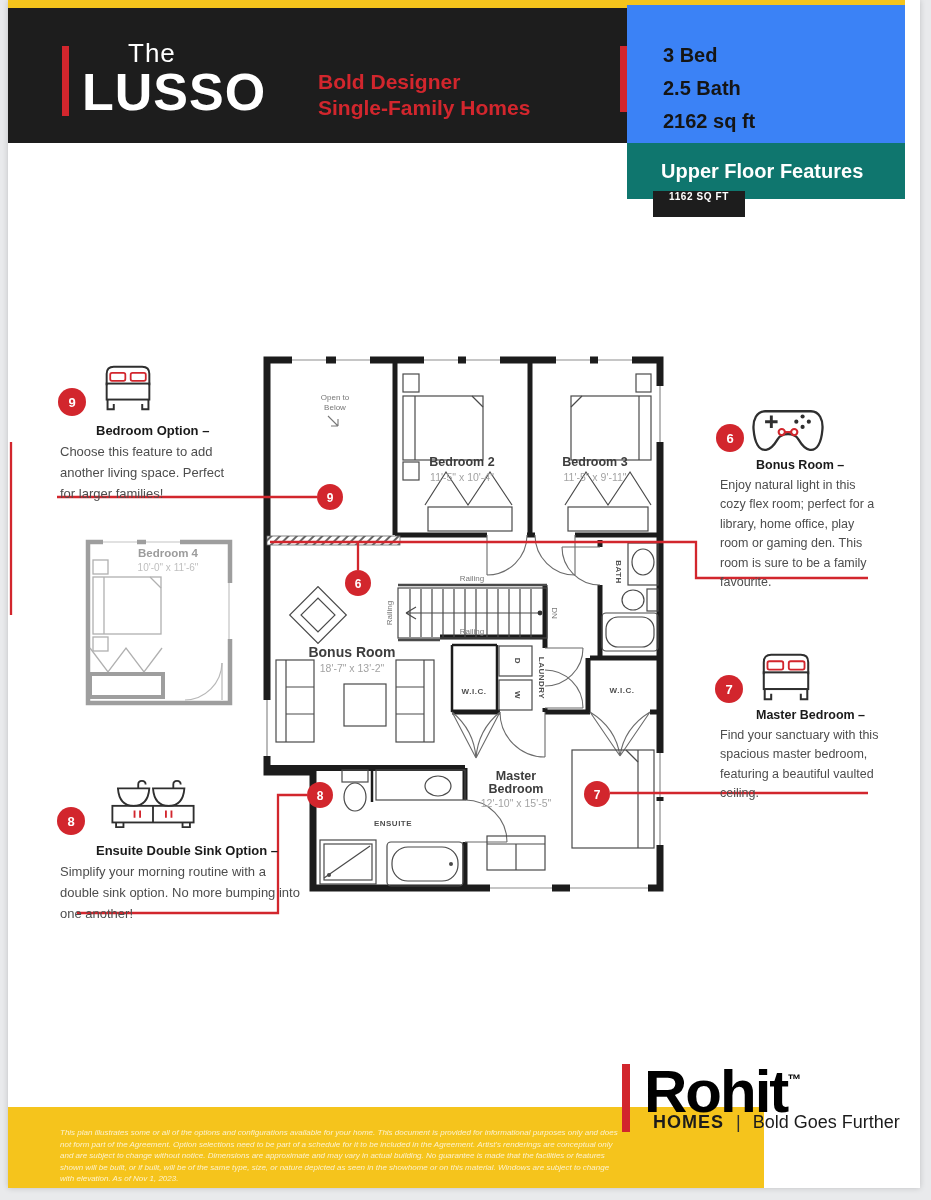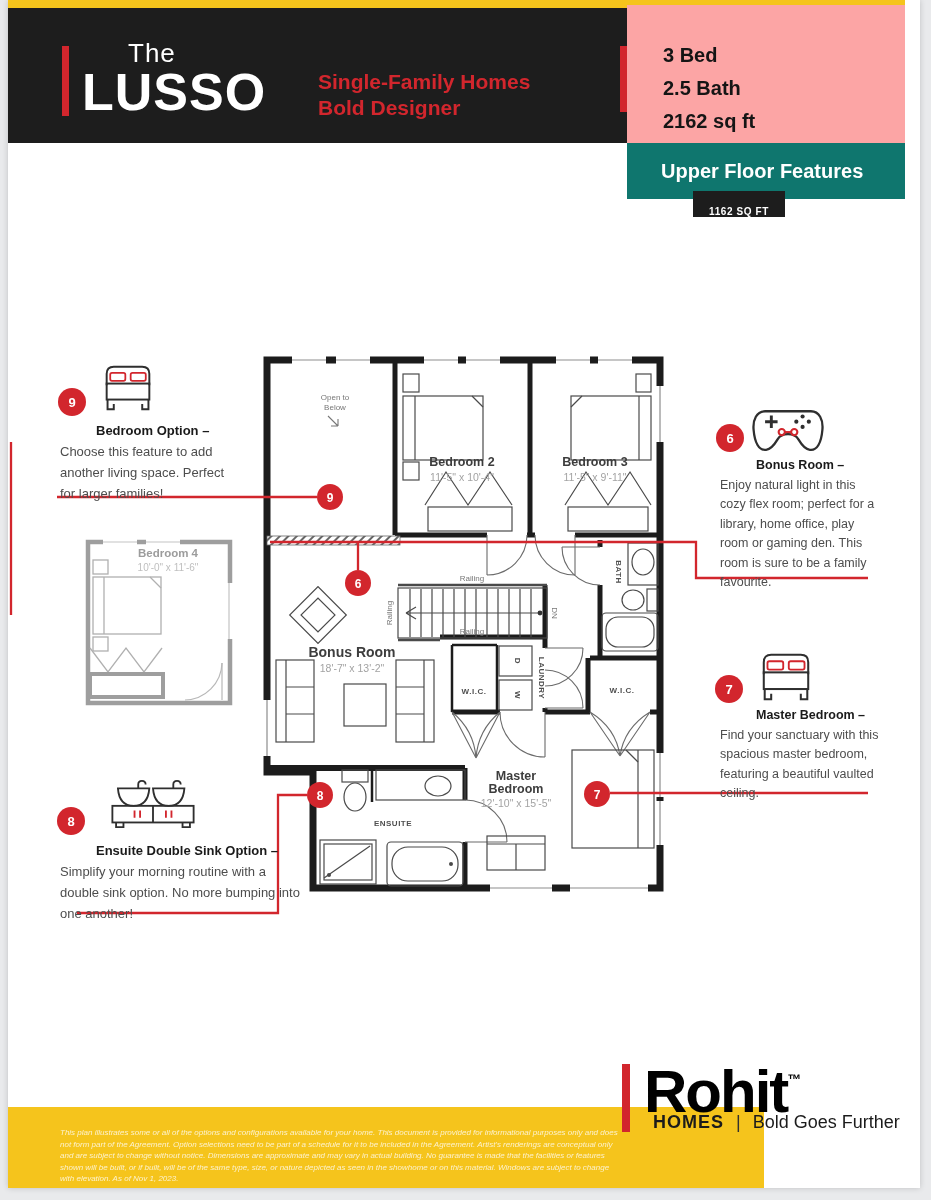--- a/index.html
+++ b/index.html
@@ -7,26 +7,26 @@
         font-family:"Liberation Sans","DejaVu Sans",sans-serif;overflow:hidden;
         box-shadow:0 0 6px rgba(0,0,0,.18);}
   .abs{position:absolute;}
   
   .top-strip{left:0;top:0;width:897px;height:8px;background:#F5C41C;}
   .hdr{left:0;top:8px;width:619px;height:135px;background:#1d1d1d;}
   .hdr-redbar{left:54px;top:38px;width:7px;height:70px;background:#D2262D;}
   .hdr-the{left:76px;top:30px;color:#fff;font-size:26px;font-weight:300;letter-spacing:1px;margin-left:44px;}
   .hdr-name{left:74px;top:54px;color:#fff;font-size:52px;font-weight:800;letter-spacing:1px;}
   .hdr-tag{left:310px;top:61px;color:#D2262D;font-size:21px;font-weight:700;line-height:26px;}
-  .specs{left:619px;top:5px;width:278px;height:138px;background:#fca5a5;}
+  .specs{left:619px;top:5px;width:278px;height:138px;background:#3b82f6;}
   .specs-redbar{left:612px;top:46px;width:7px;height:66px;background:#D2262D;z-index:3;}
   .specs-list{position:absolute;left:36px;top:34px;color:#151515;font-size:20px;font-weight:700;line-height:33px;}
   .featbox{left:619px;top:143px;width:278px;height:56px;background:#0f766e;display:flex;align-items:center;}
   .featbox span{margin-left:34px;color:#fff;font-size:20px;font-weight:800;}
-  .sqft-badge{left:645px;top:191px;width:92px;height:26px;background:#1d1d1d;display:flex;align-items:flex-end;justify-content:center;margin-left:40px;}
+  .sqft-badge{left:645px;top:191px;width:92px;height:26px;background:#1d1d1d;display:flex;align-items:flex-start;justify-content:center;}
   .sqft-badge span{color:#fff;font-size:10px;font-weight:700;letter-spacing:.6px;}
   
   .ann{position:absolute;}
   .badge{position:absolute;width:28px;height:28px;border-radius:50%;background:#D2262D;color:#fff;
          font-size:13px;font-weight:700;display:flex;align-items:center;justify-content:center;}
   .ann-text{position:absolute;margin:0;font-size:13px;line-height:21px;color:#4d4d4d;}
   .ann-text b{color:#1a1a1a;font-weight:700;padding-left:36px;}
   .ann-sm .ann-text{font-size:12.5px;line-height:19.5px;}
   .ann-block b{display:block;}
   .icon{position:absolute;}
@@ -57,22 +57,22 @@
 
 <div class="page">
 
   <div class="abs top-strip"></div>
 
   <div class="abs hdr">
     <div class="abs hdr-redbar"></div>
     <div class="abs hdr-the">The</div>
     <div class="abs hdr-name">LUSSO</div>
     <div class="abs hdr-tag">
+      <div>Bold Designer</div>
       <div>Single-Family Homes</div>
-      <div>Bold Designer</div>
     </div>
   </div>
 
   <div class="abs specs">
     <div class="specs-list">
       <div>3 Bed</div>
       <div>2.5 Bath</div>
       <div>2162 sq ft</div>
     </div>
   </div>

